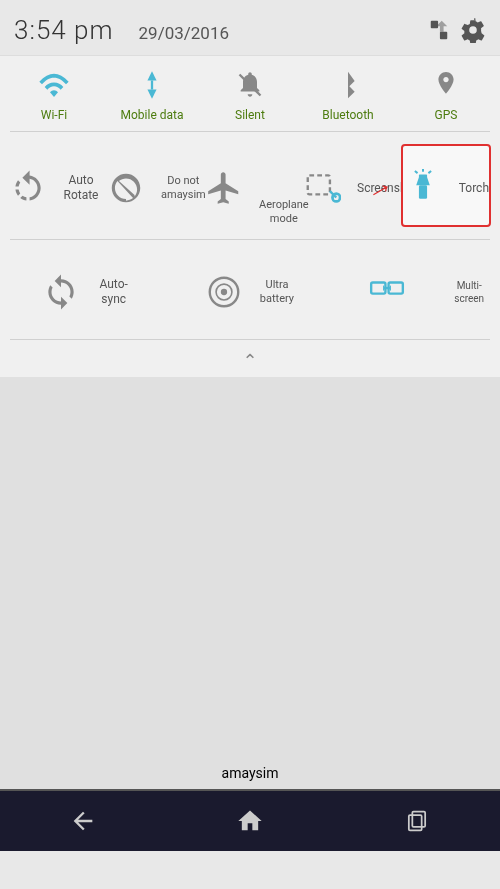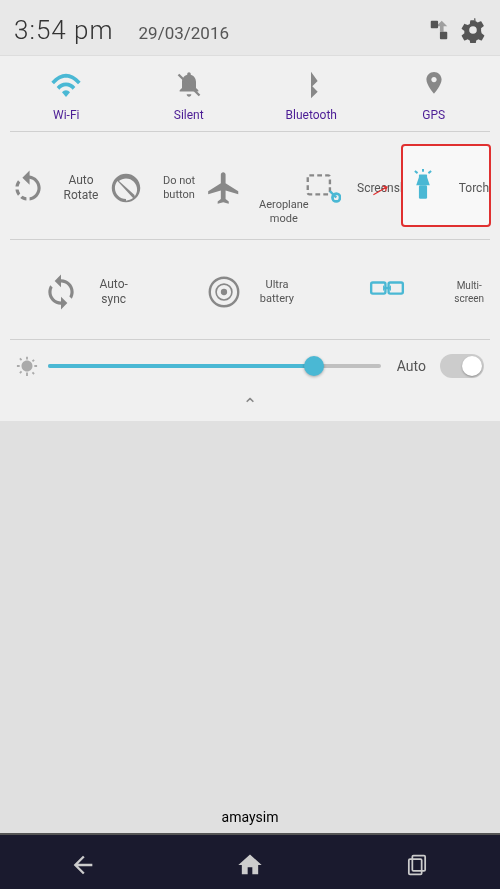--- a/index.html
+++ b/index.html
@@ -62,21 +62,21 @@
     }
     .quick-item .icon-wrap {
       width: 38px;
       height: 38px;
       display: flex;
       align-items: center;
       justify-content: center;
     }
     .quick-item .label {
       font-size: 12px;
-      color: #4c1d95;
+      color: #4d7c0f;
       text-align: center;
     }
 
     
     .sep {
       height: 1px;
       background: #d0d0d0;
       margin: 4px 10px;
     }
 
@@ -279,20 +279,30 @@
       <div class="icon-wrap">
         <svg width="32" height="28" viewBox="0 0 24 20" fill="#4ab8d4">
           <path d="M1 7.5C4.5 3.5 8.5 1.5 12 1.5s7.5 2 11 6l-2 2c-2.5-3-5.5-5-9-5s-6.5 2-9 5L1 7.5z"></path>
           <path d="M5 11.5c1.8-2 4-3.3 7-3.3s5.2 1.3 7 3.3l-2 2c-1.3-1.5-3-2.5-5-2.5s-3.7 1-5 2.5l-2-2z"></path>
           <path d="M9 15.5c.8-.9 1.8-1.5 3-1.5s2.2.6 3 1.5L12 19l-3-3.5z"></path>
         </svg>
       </div>
       <span class="label">Wi-Fi</span>
     </div>
 
+    <div class="quick-item">
+      <div class="icon-wrap">
+        <svg width="28" height="32" viewBox="0 0 24 28" fill="#4ab8d4">
+          <path d="M12 2 L8 10 L16 10 Z"></path>
+          <path d="M12 26 L8 18 L16 18 Z"></path>
+          <rect x="11" y="10" width="2" height="8"></rect>
+        </svg>
+      </div>
+      <span class="label">Mobile data</span>
+    </div>
 
     <div class="quick-item">
       <div class="icon-wrap">
         <svg width="28" height="32" viewBox="0 0 24 24" fill="#888">
           <path d="M18 9.5c0-3.07-1.63-5.64-4.5-6.32V2.5c0-.83-.67-1.5-1.5-1.5S10.5 1.67 10.5 2.5v.68C7.63 3.86 6 6.43 6 9.5v5l-2 2v1h16v-1l-2-2v-5z"></path>
           <path d="M12 22c1.1 0 2-.9 2-2h-4c0 1.1.9 2 2 2z"></path>
           <line x1="3" y1="3" x2="21" y2="21" stroke="#888" stroke-width="2"></line>
         </svg>
       </div>
       <span class="label">Silent</span>
@@ -331,21 +341,21 @@
       </div>
       <span class="label">Auto Rotate</span>
     </div>
 
     <div class="toggle-item">
       <div class="icon-wrap">
         <svg width="38" height="38" viewBox="0 0 24 24" fill="#888">
           <path d="M12 3c-4.97 0-9 4.03-9 9s4.03 9 9 9 9-4.03 9-9-4.03-9-9-9zm0 16c-3.86 0-7-3.14-7-7 0-1.69.61-3.24 1.61-4.44L16.44 18.39C15.24 19.39 13.69 20 12 20zm5.39-2.56L7.56 7.61C8.76 6.61 10.31 6 12 6c3.86 0 7 3.14 7 7 0 1.69-.61 3.24-1.61 4.44z"></path>
         </svg>
       </div>
-      <span class="label" style="font-size:11px;">Do not button</span>
+      <span class="label" style="font-size:11px;">Do not amaysim</span>
     </div>
 
     <div class="toggle-item">
       <div class="icon-wrap">
         <svg width="38" height="38" viewBox="0 0 24 24" fill="#888">
           <path d="M21 16v-2l-8-5V3.5c0-.83-.67-1.5-1.5-1.5S10 2.67 10 3.5V9l-8 5v2l8-2.5V19l-2 1.5V22l3.5-1 3.5 1v-1.5L13 19v-5.5l8 2.5z"></path>
         </svg>
       </div>
       <span class="label" style="font-size:11px;margin-top:48px;">Aeroplane mode</span>
     </div>
@@ -412,35 +422,20 @@
           <polygon points="9.5,7.5 11,9.5 9.5,11.5" fill="#4ab8d4"></polygon>
           <polygon points="14.5,7.5 13,9.5 14.5,11.5" fill="#4ab8d4"></polygon>
         </svg>
       </div>
       <span class="label" style="font-size:10px;margin-left:32px;">Multi-screen</span>
     </div>
   </div>
 
   <div class="sep"></div>
 
-  <div class="brightness-row">
-    <span class="brightness-icon">
-      <svg width="22" height="22" viewBox="0 0 24 24" fill="#aaa">
-        <path d="M6.76 4.84l-1.8-1.79-1.41 1.41 1.79 1.79 1.42-1.41zM4 11H1v2h3v-2zm9-9h-2v2.99h2V2zm7.45 3.91l-1.41-1.41-1.79 1.79 1.41 1.41 1.79-1.79zm-3.21 13.7l1.79 1.8 1.41-1.41-1.8-1.79-1.4 1.4zM20 11v2h3v-2h-3zm-8-5c-3.31 0-6 2.69-6 6s2.69 6 6 6 6-2.69 6-6-2.69-6-6-6zm-1 16.95h2V19h-2v2.95zm-7.45-3.91l1.41 1.41 1.79-1.8-1.41-1.41-1.79 1.8z"></path>
-      </svg>
-    </span>
-    <div class="slider-track">
-      <div class="slider-fill"></div>
-      <div class="slider-thumb"></div>
-    </div>
-    <span class="auto-label">Auto</span>
-    <div class="auto-toggle">
-      <div class="auto-toggle-knob"></div>
-    </div>
-  </div>
 
   <div class="collapse-row">
     <span class="collapse-arrow">⌃</span>
   </div>
 
 </div>
 
 <div class="arrow-overlay">→</div>
 
 <div class="empty-area"></div>

